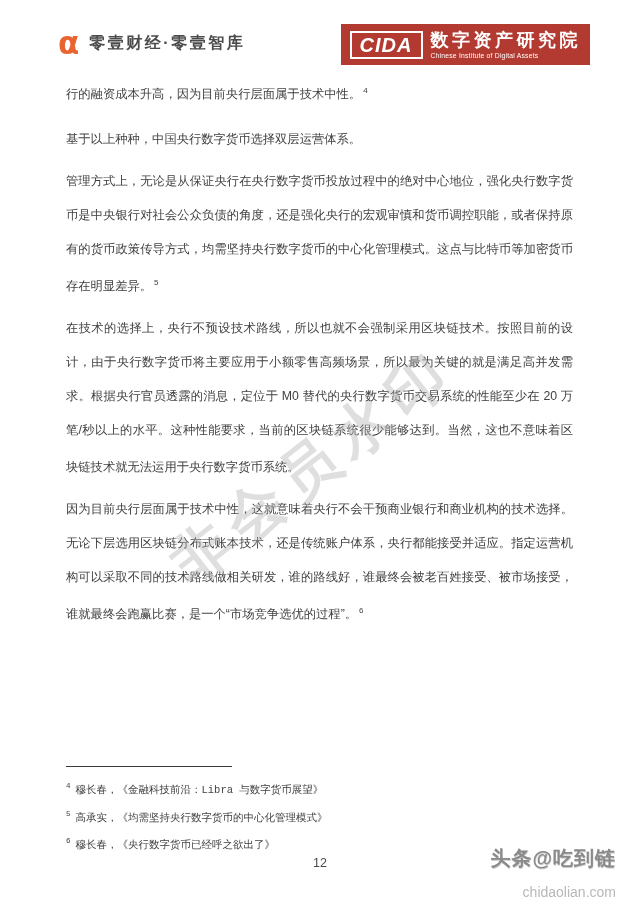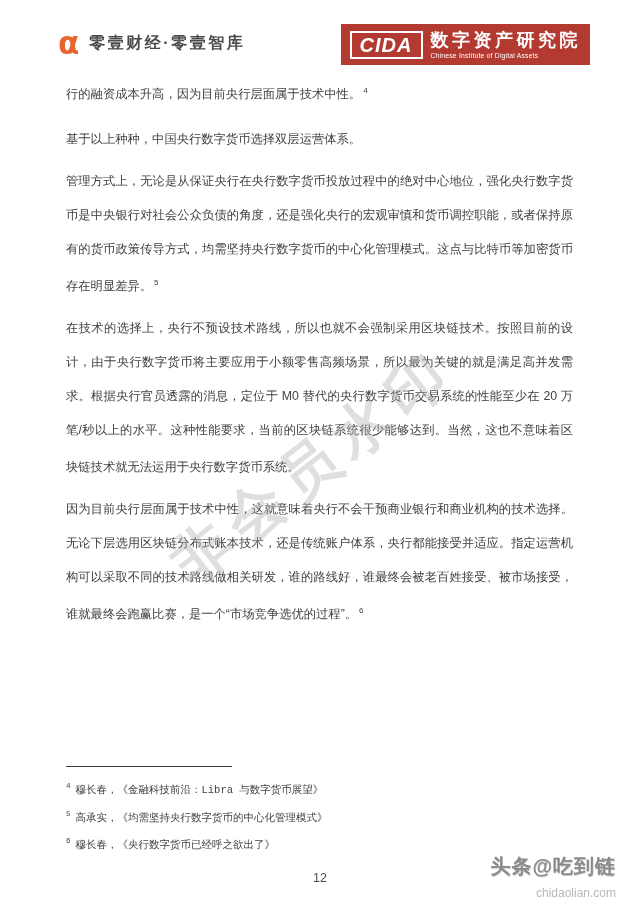--- a/index.html
+++ b/index.html
@@ -27,24 +27,24 @@
     position:absolute;top:428px;left:68px;width:490px;text-align:center;
     transform:rotate(-38deg);font-size:58px;letter-spacing:10px;font-weight:bold;
     color:rgba(175,175,175,0.40);pointer-events:none;white-space:nowrap;
   }
   
   .footnotes-sec{position:absolute;left:66px;top:766px;width:507px;}
   .fn-divider{width:166px;border-top:1.5px solid #3a3a3a;margin-bottom:7px;}
   .footnote{font-size:10.5px;line-height:24px;color:#3f3f3f;font-family:Liberation Mono, monospace;}
   .footnote sup{font-size:7.5px;vertical-align:super;margin-right:5px;}
   
-  .page-number{position:absolute;top:856px;left:0;width:100%;text-align:center;font-size:12.5px;color:#4a4a4a;margin-top:15px;}
+  .page-number{position:absolute;top:856px;left:0;width:100%;text-align:center;font-size:12.5px;color:#4a4a4a;}
   .toutiao{position:absolute;right:24px;bottom:6px;text-align:right;line-height:1.1;}
   .toutiao-handle{font-size:20px;font-weight:bold;color:#8a8a8a;letter-spacing:1px;text-shadow:0.5px 0.5px 0 #c9c9c9;}
-  .toutiao-domain{font-size:12px;color:#b8b8b8;margin-top:10px;}
+  .toutiao-domain{font-size:14px;color:#b8b8b8;margin-top:16px;}
 </style>
 </head>
 <body>
 
 <div class="page">
 
   <div class="header">
     <div class="logo-left">
       <span class="alpha-mark">α</span>
       <span class="logo-left-text">零壹财经·零壹智库</span>

